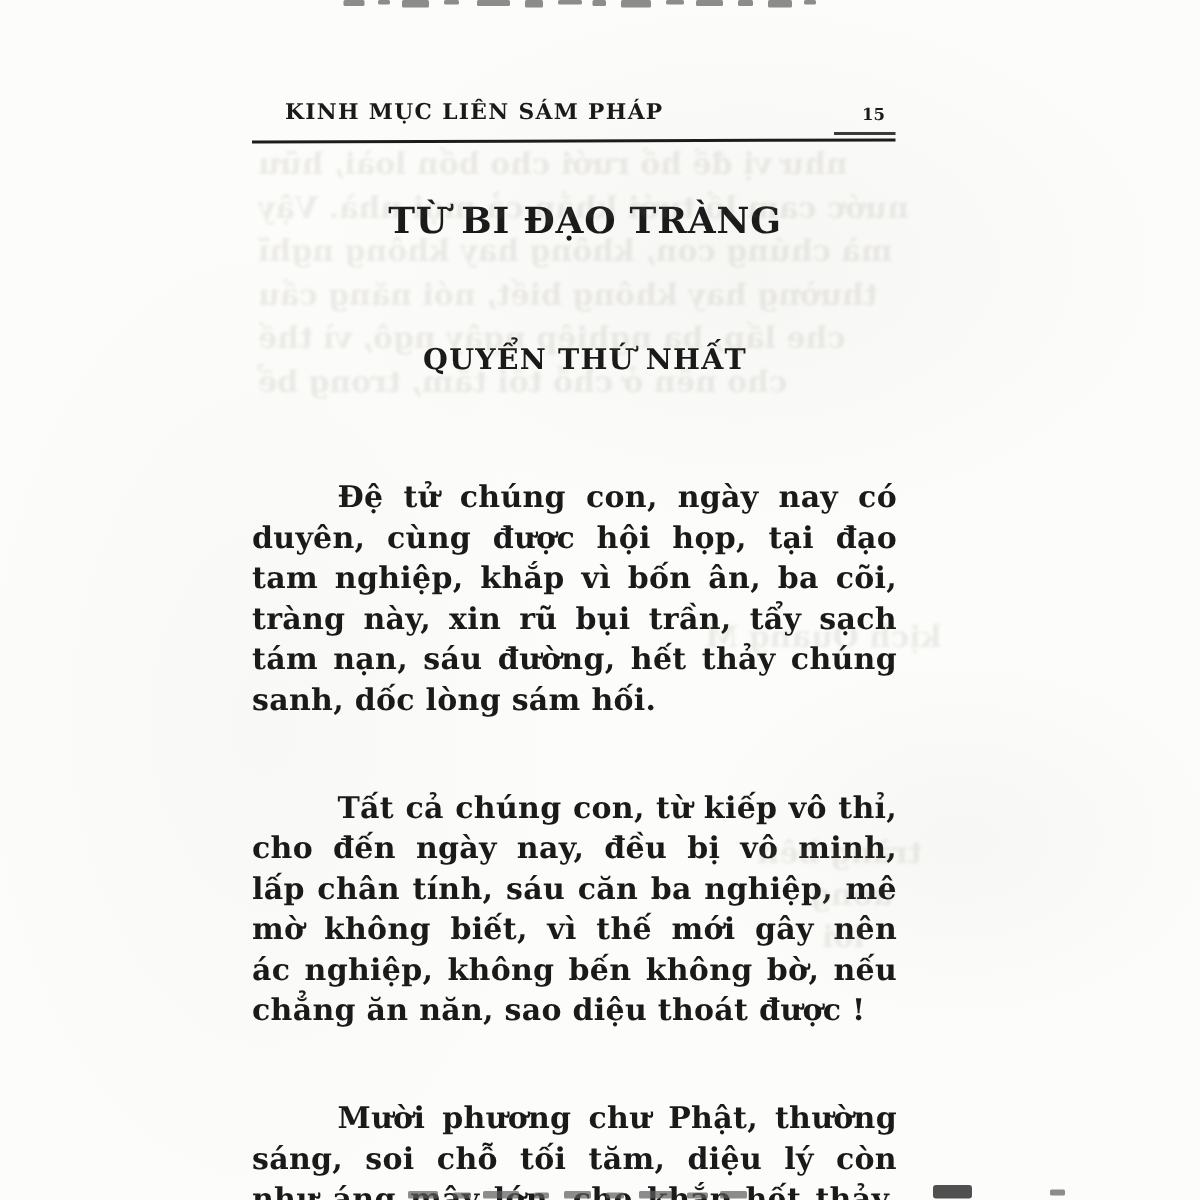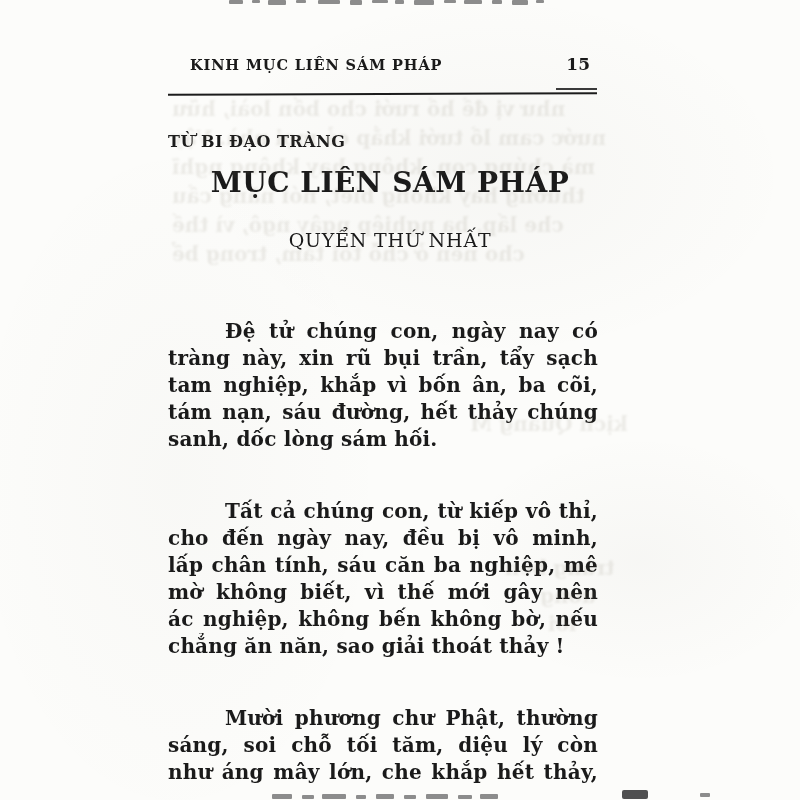--- a/index.html
+++ b/index.html
@@ -7,31 +7,31 @@
     position:relative;width:800px;height:800px;overflow:hidden;
     background:#fcfcfa;
     background-image:
       radial-gradient(ellipse 420px 260px at 62% 22%, rgba(90,85,70,0.035), transparent 70%),
       radial-gradient(ellipse 300px 500px at 22% 60%, rgba(90,85,70,0.025), transparent 70%),
       radial-gradient(ellipse 260px 180px at 80% 70%, rgba(90,85,70,0.03), transparent 70%);
     font-family:"DejaVu Serif","Liberation Serif",serif;
     color:#1a1a1a;
   }
   .running-header{
-    position:absolute;top:54px;left:168px;width:430px;
-    display:flex;justify-content:space-between;align-items:center;
+    position:absolute;top:66px;left:168px;width:430px;
+    display:flex;justify-content:space-between;align-items:flex-end;
     font-weight:700;
   }
   .rh-title{font-size:14.5px;letter-spacing:0.9px;padding-left:22px;}
-  .rh-num{font-size:17px;padding-right:8px;}
+  .rh-num{font-size:11px;padding-right:8px;}
   .rule-main{position:absolute;top:93px;left:168px;width:429px;height:2.4px;background:#1c1c1c;transform:rotate(-0.2deg);}
   .rule-short{position:absolute;top:88px;left:556px;width:41px;height:1.6px;background:#3a3a3a;}
-  .title1{position:absolute;top:132px;left:168px;width:444px;text-align:left;font-size:16px;font-weight:700;letter-spacing:0.5px;}
+  .title1{position:absolute;top:132px;left:168px;width:444px;text-align:center;font-size:24px;font-weight:700;letter-spacing:0.5px;}
   .title2{position:absolute;top:166px;left:168px;width:444px;text-align:center;font-size:28px;font-weight:700;letter-spacing:0.5px;}
-  .chapter{position:absolute;top:229px;left:168px;width:444px;text-align:center;font-size:19px;font-weight:400;letter-spacing:0.8px;}
+  .chapter{position:absolute;top:229px;left:168px;width:444px;text-align:center;font-size:19px;font-weight:700;letter-spacing:0.8px;}
   .body-text{
     position:absolute;top:273px;left:168px;width:430px;
     font-size:20px;font-weight:700;
   }
   .para{margin-bottom:8px;margin-top:45px;}
   .line{
     height:27px;line-height:27px;
     text-align:justify;text-align-last:justify;
     overflow:hidden;letter-spacing:0.2px;
   }
@@ -53,38 +53,38 @@
 
   <div class="running-header">
     <span class="rh-title">KINH MỤC LIÊN SÁM PHÁP</span>
     <span class="rh-num">15</span>
   </div>
 
   <div class="rule-short"></div>
   <div class="rule-main"></div>
 
   <div class="title1">TỪ BI ĐẠO TRÀNG</div>
-  <div class="title2">MỤC LIÊN SÁM PHÁP</div>
   <div class="chapter">QUYỂN THỨ NHẤT</div>
 
   <div class="body-text">
       <div class="para">
         <div class="line first">Đệ tử chúng con, ngày nay có</div>
+        <div class="line">duyên, cùng được hội họp, tại đạo</div>
+        <div class="line">tam nghiệp, khắp vì bốn ân, ba cõi,</div>
         <div class="line">tràng này, xin rũ bụi trần, tẩy sạch</div>
-        <div class="line">tam nghiệp, khắp vì bốn ân, ba cõi,</div>
         <div class="line">tám nạn, sáu đường, hết thảy chúng</div>
         <div class="line nojust">sanh, dốc lòng sám hối.</div>
       </div>
       <div class="para">
         <div class="line first">Tất cả chúng con, từ kiếp vô thỉ,</div>
         <div class="line">cho đến ngày nay, đều bị vô minh, che</div>
         <div class="line">lấp chân tính, sáu căn ba nghiệp, mê</div>
         <div class="line">mờ không biết, vì thế mới gây nên bao</div>
         <div class="line">ác nghiệp, không bến không bờ, nếu</div>
-        <div class="line nojust">chẳng ăn năn, sao giải thoát thảy !</div>
+        <div class="line nojust">chẳng ăn năn, sao diệu thoát được !</div>
       </div>
       <div class="para">
         <div class="line first">Mười phương chư Phật, thường ở</div>
         <div class="line">sáng, soi chỗ tối tăm, diệu lý còn mãi,</div>
         <div class="line">như áng mây lớn, che khắp hết thảy,</div>
       </div>
     </div>
 
 <div class="bleed" style="left: 172px; top: 97px;">như vị đề hồ rưới cho bốn loài, hữu</div>
     <div class="bleed" style="left: 172px; top: 126px;">nước cam lồ tưới khắp cả mọi nhà. Vậy</div>

